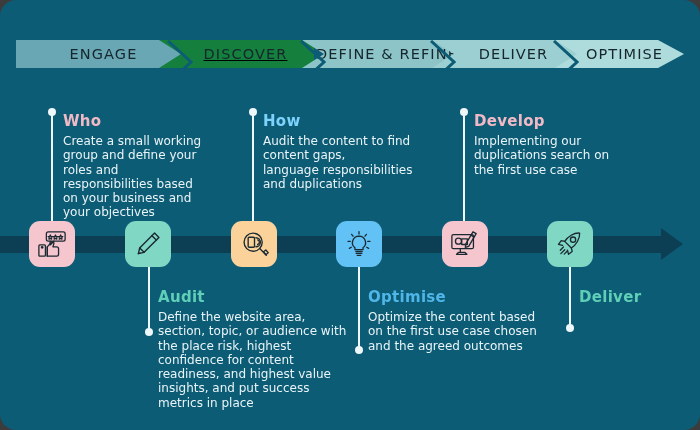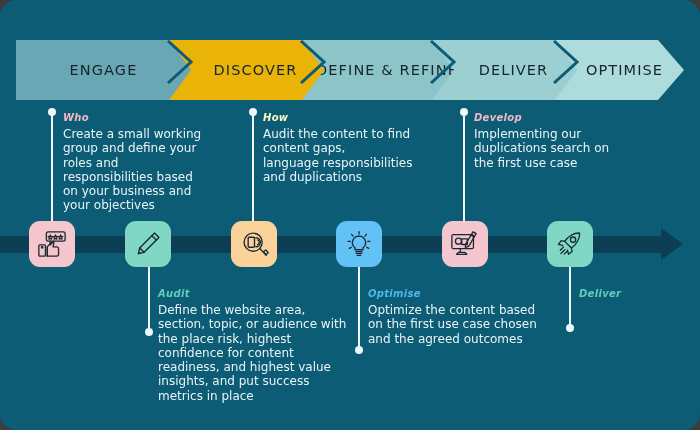--- a/index.html
+++ b/index.html
@@ -25,21 +25,21 @@
   #banner {
     position: absolute;
     left: 16px;
     top: 40px;
     width: 668px;
     height: 44px;
   }
   .chev {
     position: absolute;
     top: 0;
-    height: 60px;
+    height: 28px;
     display: flex;
     align-items: center;
     justify-content: center;
   }
   .chev-label {
     position: relative;
     z-index: 4;
     font-size: 14.5px;
     letter-spacing: 1.1px;
     color: #15262c;
@@ -105,44 +105,43 @@
     background: #eef7f9;
     z-index: 4;
   }
 
   
   .block {
     position: absolute;
     z-index: 4;
   }
   .block-title {
-    font-size: 10px;
+    font-size: 15px;
     font-weight: 700;
     letter-spacing: .3px;
     margin-bottom: 4px;
-    font-style: italic;
   }
   .block-body {
     font-size: 12px;
     line-height: 14.3px;
     color: #e9f4f7;
     white-space: pre-line;
   }
 </style>
 </head>
 <body>
 
 <div id="frame">
 
   <div id="banner">
 
     <div class="chev" style="left:0px; width:175px; background:#69a7b4;">
       <span class="chev-label">ENGAGE</span>
     </div>
-    <div class="chev" style="left:153px; width:155px; background:#eab308; clip-path: polygon(0 0, 100% 0, 100% 100%, 0 100%, 22px 50%);">
+    <div class="chev" style="left:143px; width:155px; background:#15803d; clip-path: polygon(0 0, 100% 0, 100% 100%, 0 100%, 22px 50%); text-decoration: underline;">
       <span class="chev-label" style="margin-left:18px;">DISCOVER</span>
     </div>
     <div class="chev" style="left:286px; width:152px; background:#8cc4c8; clip-path: polygon(0 0, 100% 0, 100% 100%, 0 100%, 22px 50%);">
       <span class="chev-label" style="margin-left:18px;">DEFINE &amp; REFINE</span>
     </div>
     <div class="chev" style="left:416px; width:145px; background:#9bcfd1; clip-path: polygon(0 0, 100% 0, 100% 100%, 0 100%, 22px 50%);">
       <span class="chev-label" style="margin-left:18px;">DELIVER</span>
     </div>
     <div class="chev" style="left:539px; width:129px; background:#aedbdb; clip-path: polygon(0 0, calc(100% - 26px) 0, 100% 50%, calc(100% - 26px) 100%, 0 100%, 22px 50%);">
       <span class="chev-label" style="margin-left:10px;">OPTIMISE</span>
@@ -261,21 +260,21 @@
     <div class="block-title" style="color:#f2b9c6;">Who</div>
     <div class="block-body">Create a small working
 group and define your
 roles and
 responsibilities based
 on your business and
 your objectives</div>
   </div>
 
   <div class="block" style="left:263px; top:112px; width:190px;">
-    <div class="block-title" style="color:#fef9c3;">How</div>
+    <div class="block-title" style="color:#7dd3fc;">How</div>
     <div class="block-body">Audit the content to find
 content gaps,
 language responsibilities
 and duplications</div>
   </div>
 
   <div class="block" style="left:474px; top:112px; width:195px;">
     <div class="block-title" style="color:#f2b9c6;">Develop</div>
     <div class="block-body">Implementing our
 duplications search on

